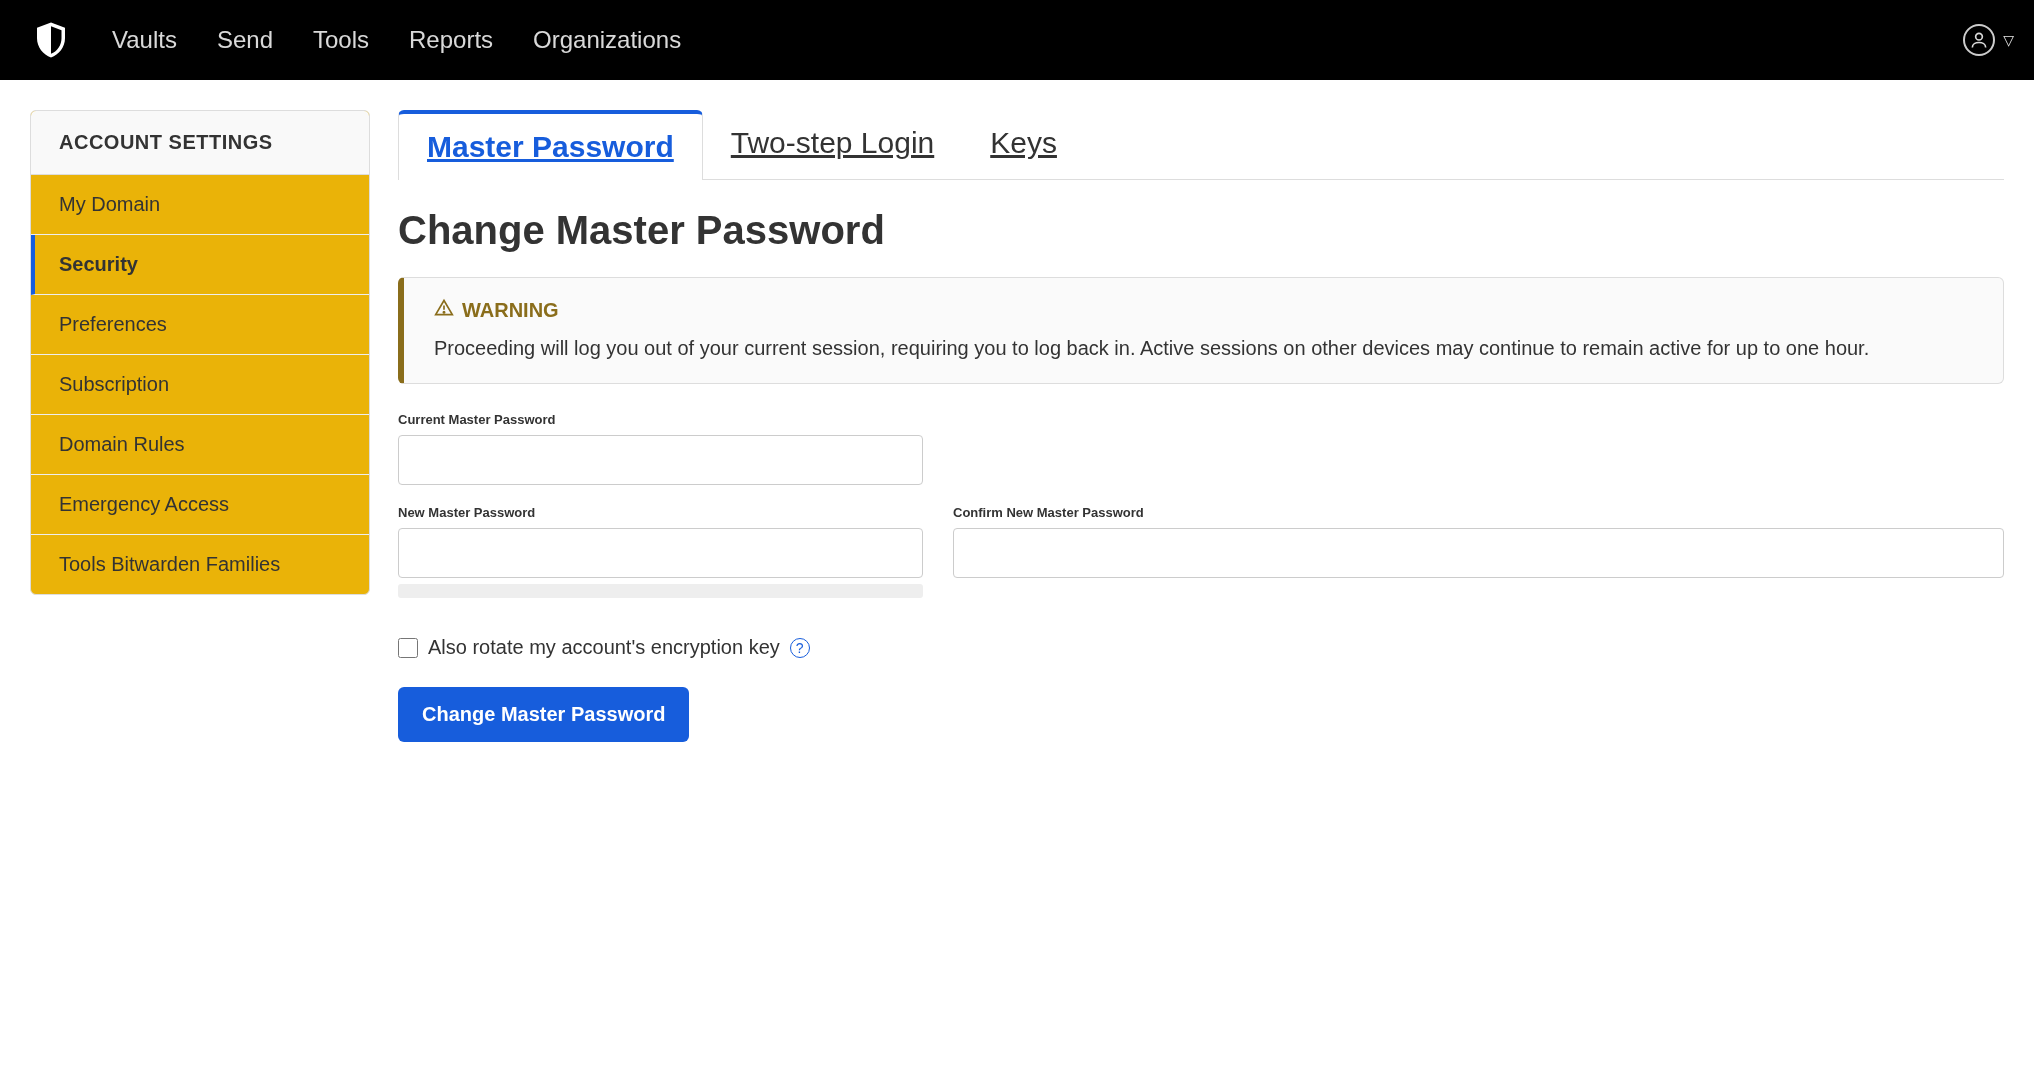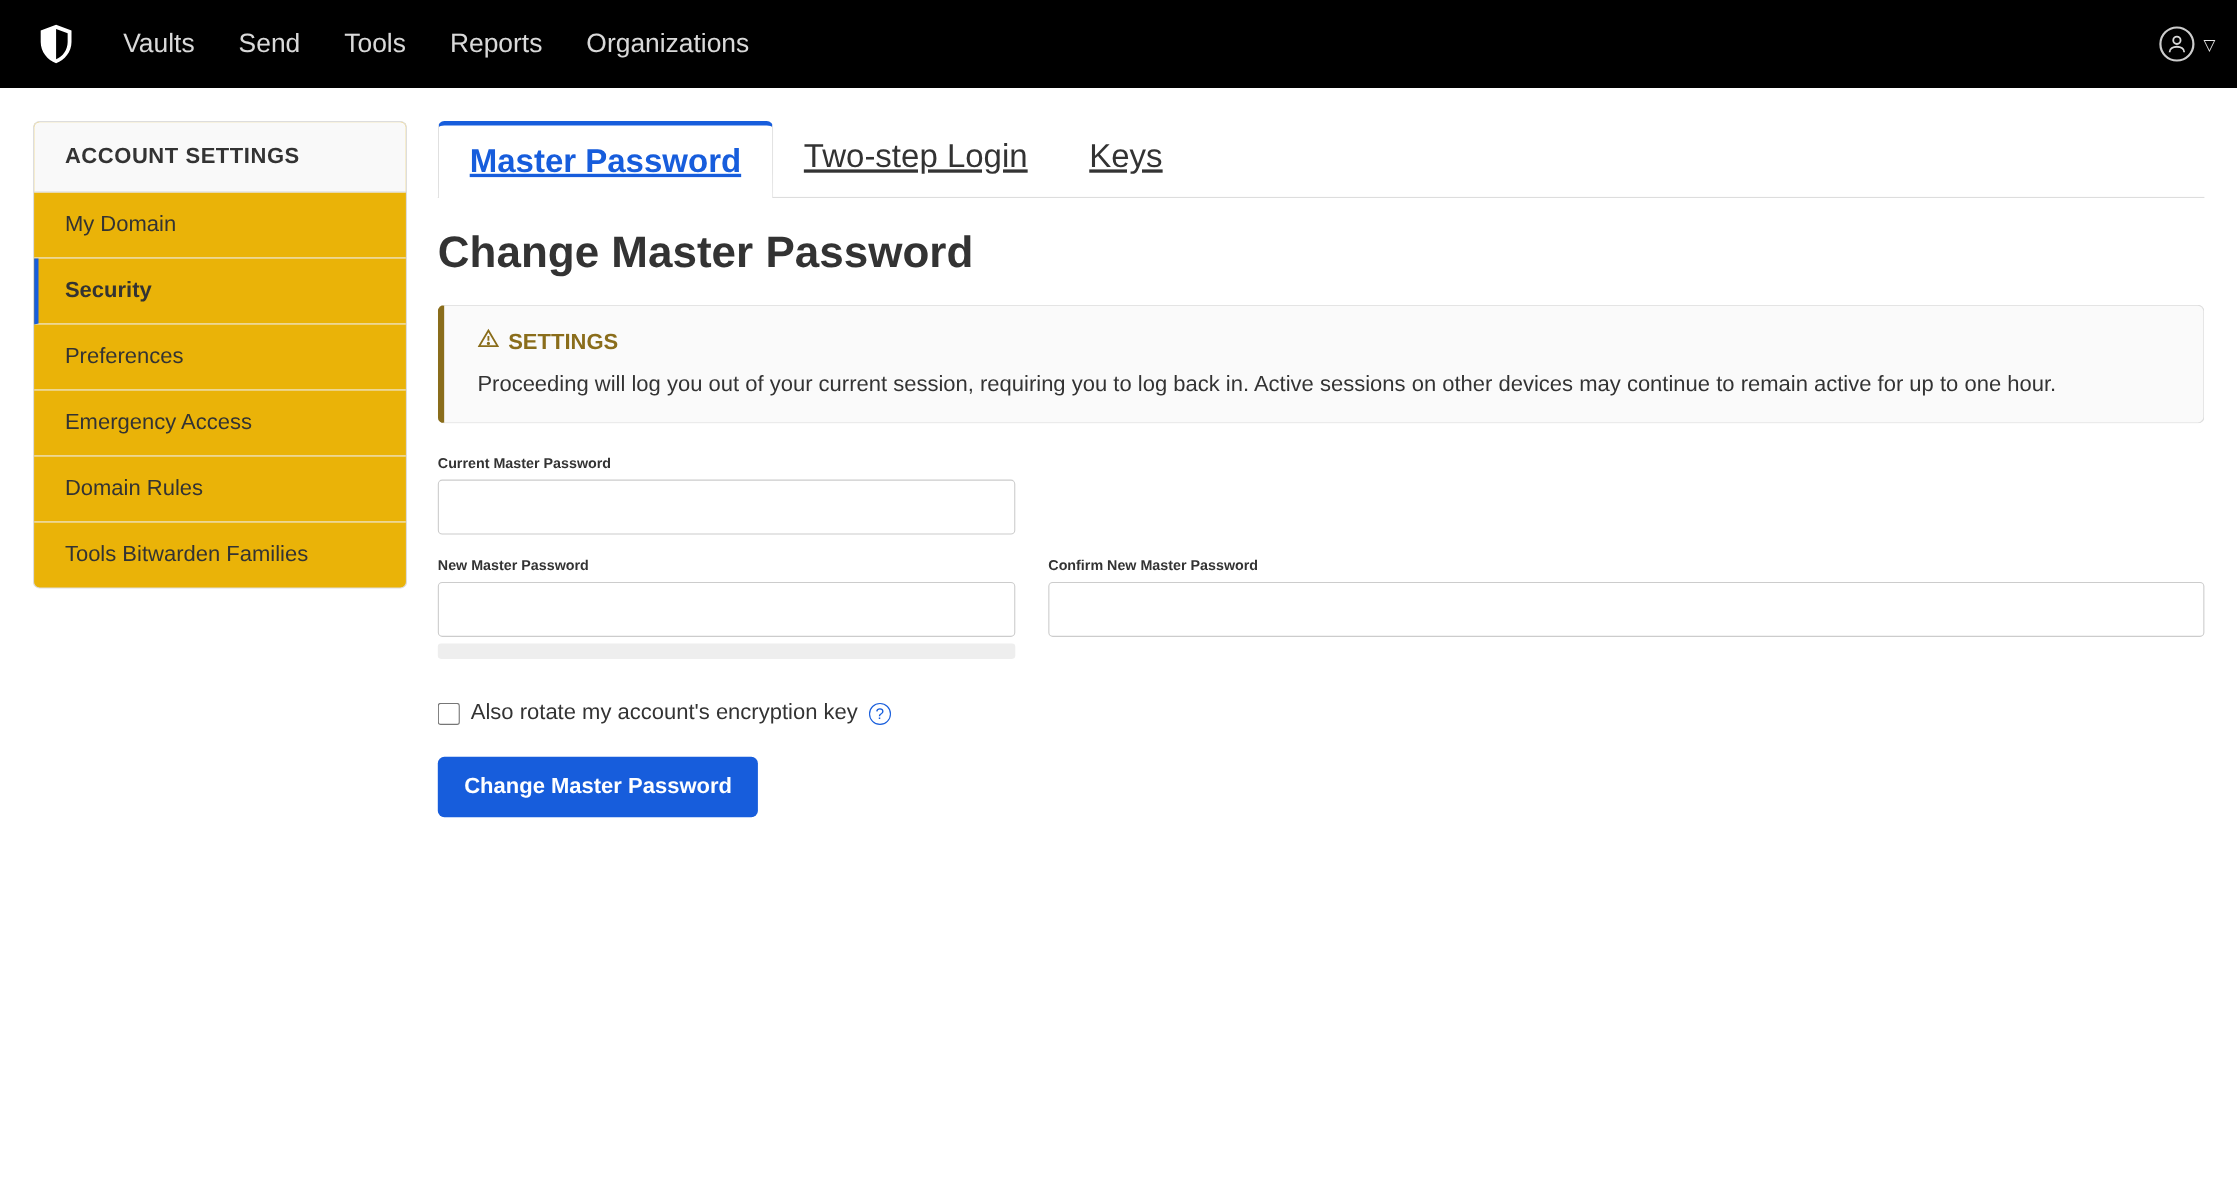--- a/index.html
+++ b/index.html
@@ -177,22 +177,23 @@
   </div>
 </div>
 
 <div class="content-wrapper">
 
   <div class="sidebar">
     <div class="sidebar-header">ACCOUNT SETTINGS</div>
     <div class="sidebar-item">My Domain</div>
     <div class="sidebar-item active">Security</div>
     <div class="sidebar-item">Preferences</div>
+    <div class="sidebar-item">Subscription</div>
+    <div class="sidebar-item">Domain Rules</div>
     <div class="sidebar-item">Emergency Access</div>
-    <div class="sidebar-item">Domain Rules</div>
     <div class="sidebar-item">Tools Bitwarden Families</div>
   </div>
 
   <div class="main">
     <div class="tabs">
       <div class="tab active">Master Password</div>
       <div class="tab">Two-step Login</div>
       <div class="tab">Keys</div>
     </div>
 
@@ -200,21 +201,21 @@
 
     <div class="callout">
       <div class="callout-title">
         <span>
           <svg viewBox="0 0 24 24" width="20" height="20" fill="none" stroke="#8a6d1b" stroke-width="2">
             <path d="M12 3 L22 20 H2 Z"></path>
             <line x1="12" y1="9" x2="12" y2="14"></line>
             <circle cx="12" cy="17" r="0.8" fill="#8a6d1b"></circle>
           </svg>
         </span>
-        <span>SETTINGS</span>
+        <span>WARNING</span>
       </div>
       <div class="callout-body">Proceeding will log you out of your current session, requiring you to log back in. Active sessions on other devices may continue to remain active for up to one hour.</div>
     </div>
 
     <div class="form-group half">
       <label class="label">Current Master Password</label>
       <input class="input" type="password" style="">
     </div>
 
     <div class="form-row">

